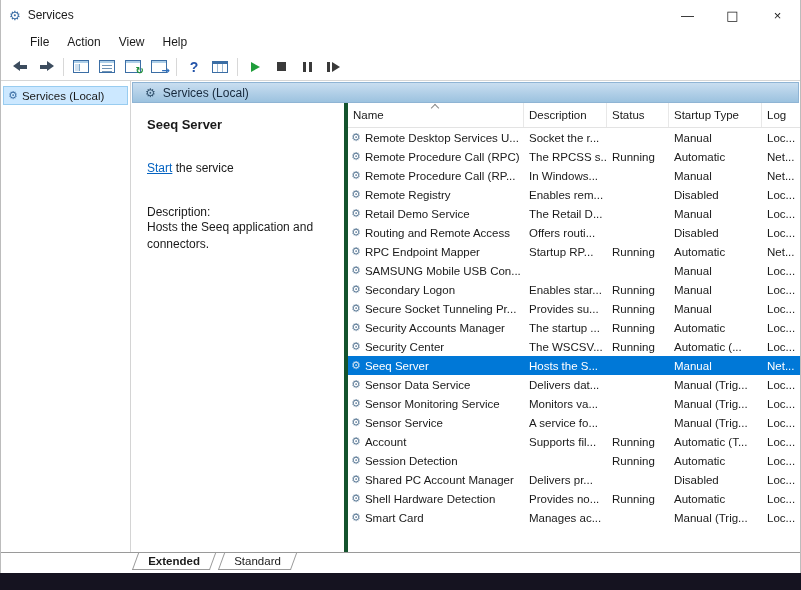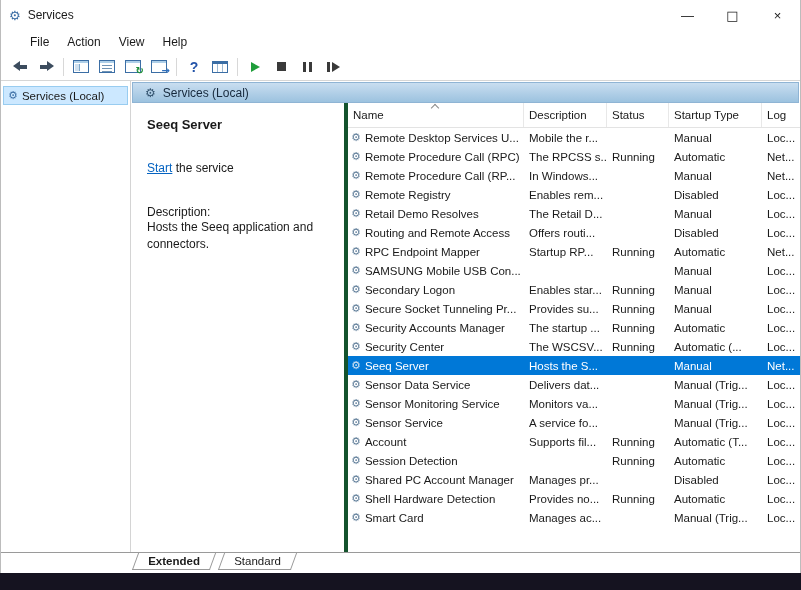--- a/index.html
+++ b/index.html
@@ -227,21 +227,21 @@
               <div class="th c-logon">
                 <span>Log</span>
               </div>
             </div>
             <div class="tbody">
                 <div class="trow">
     <span class="cell c-name">
       <span class="gear">⚙</span>
       <span>Remote Desktop Services U...</span>
     </span>
-    <span class="cell c-desc">Mobile the r...</span>
+    <span class="cell c-desc">Socket the r...</span>
     <span class="cell c-status"></span>
     <span class="cell c-startup">Manual</span>
     <span class="cell c-logon">Loc...</span>
   </div>
                 <div class="trow">
     <span class="cell c-name">
       <span class="gear">⚙</span>
       <span>Remote Procedure Call (RPC)</span>
     </span>
     <span class="cell c-desc">The RPCSS s...</span>
@@ -265,21 +265,21 @@
       <span>Remote Registry</span>
     </span>
     <span class="cell c-desc">Enables rem...</span>
     <span class="cell c-status"></span>
     <span class="cell c-startup">Disabled</span>
     <span class="cell c-logon">Loc...</span>
   </div>
                 <div class="trow">
     <span class="cell c-name">
       <span class="gear">⚙</span>
-      <span>Retail Demo Resolves</span>
+      <span>Retail Demo Service</span>
     </span>
     <span class="cell c-desc">The Retail D...</span>
     <span class="cell c-status"></span>
     <span class="cell c-startup">Manual</span>
     <span class="cell c-logon">Loc...</span>
   </div>
                 <div class="trow">
     <span class="cell c-name">
       <span class="gear">⚙</span>
       <span>Routing and Remote Access</span>
@@ -407,21 +407,21 @@
     <span class="cell c-desc"></span>
     <span class="cell c-status">Running</span>
     <span class="cell c-startup">Automatic</span>
     <span class="cell c-logon">Loc...</span>
   </div>
                 <div class="trow">
     <span class="cell c-name">
       <span class="gear">⚙</span>
       <span>Shared PC Account Manager</span>
     </span>
-    <span class="cell c-desc">Manages pr...</span>
+    <span class="cell c-desc">Delivers pr...</span>
     <span class="cell c-status"></span>
     <span class="cell c-startup">Disabled</span>
     <span class="cell c-logon">Loc...</span>
   </div>
                 <div class="trow">
     <span class="cell c-name">
       <span class="gear">⚙</span>
       <span>Shell Hardware Detection</span>
     </span>
     <span class="cell c-desc">Provides no...</span>

